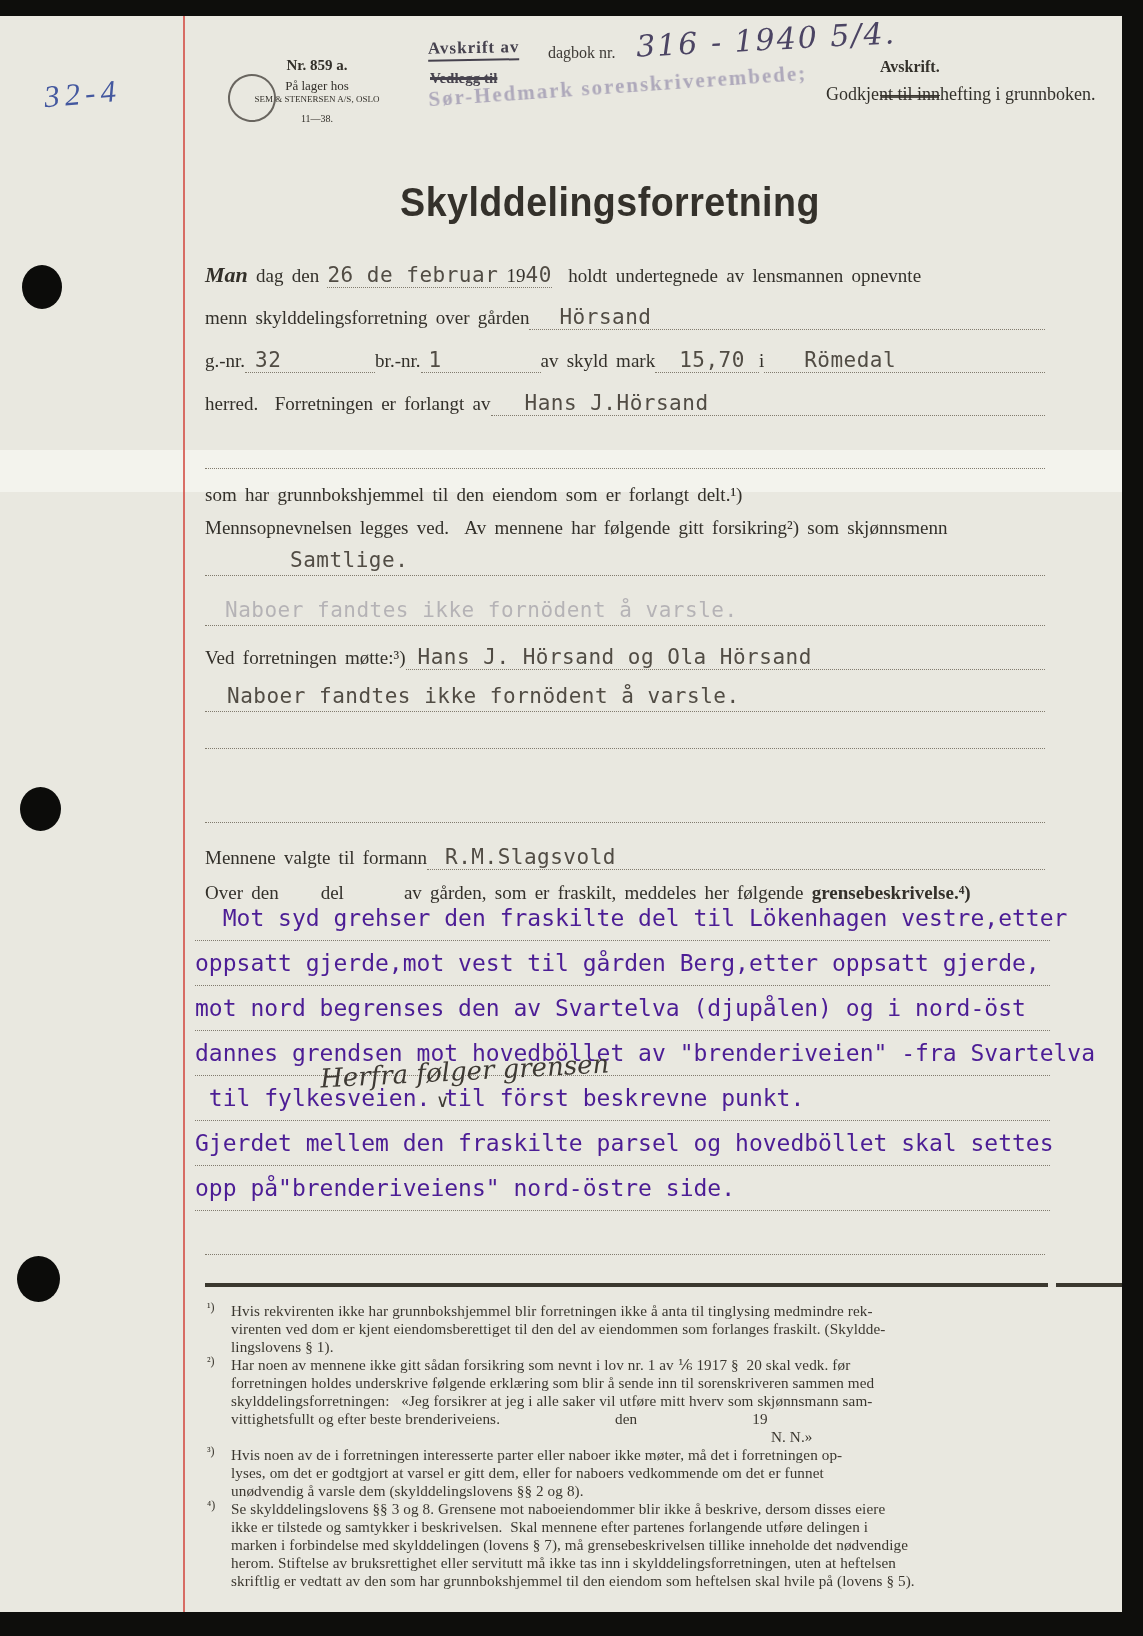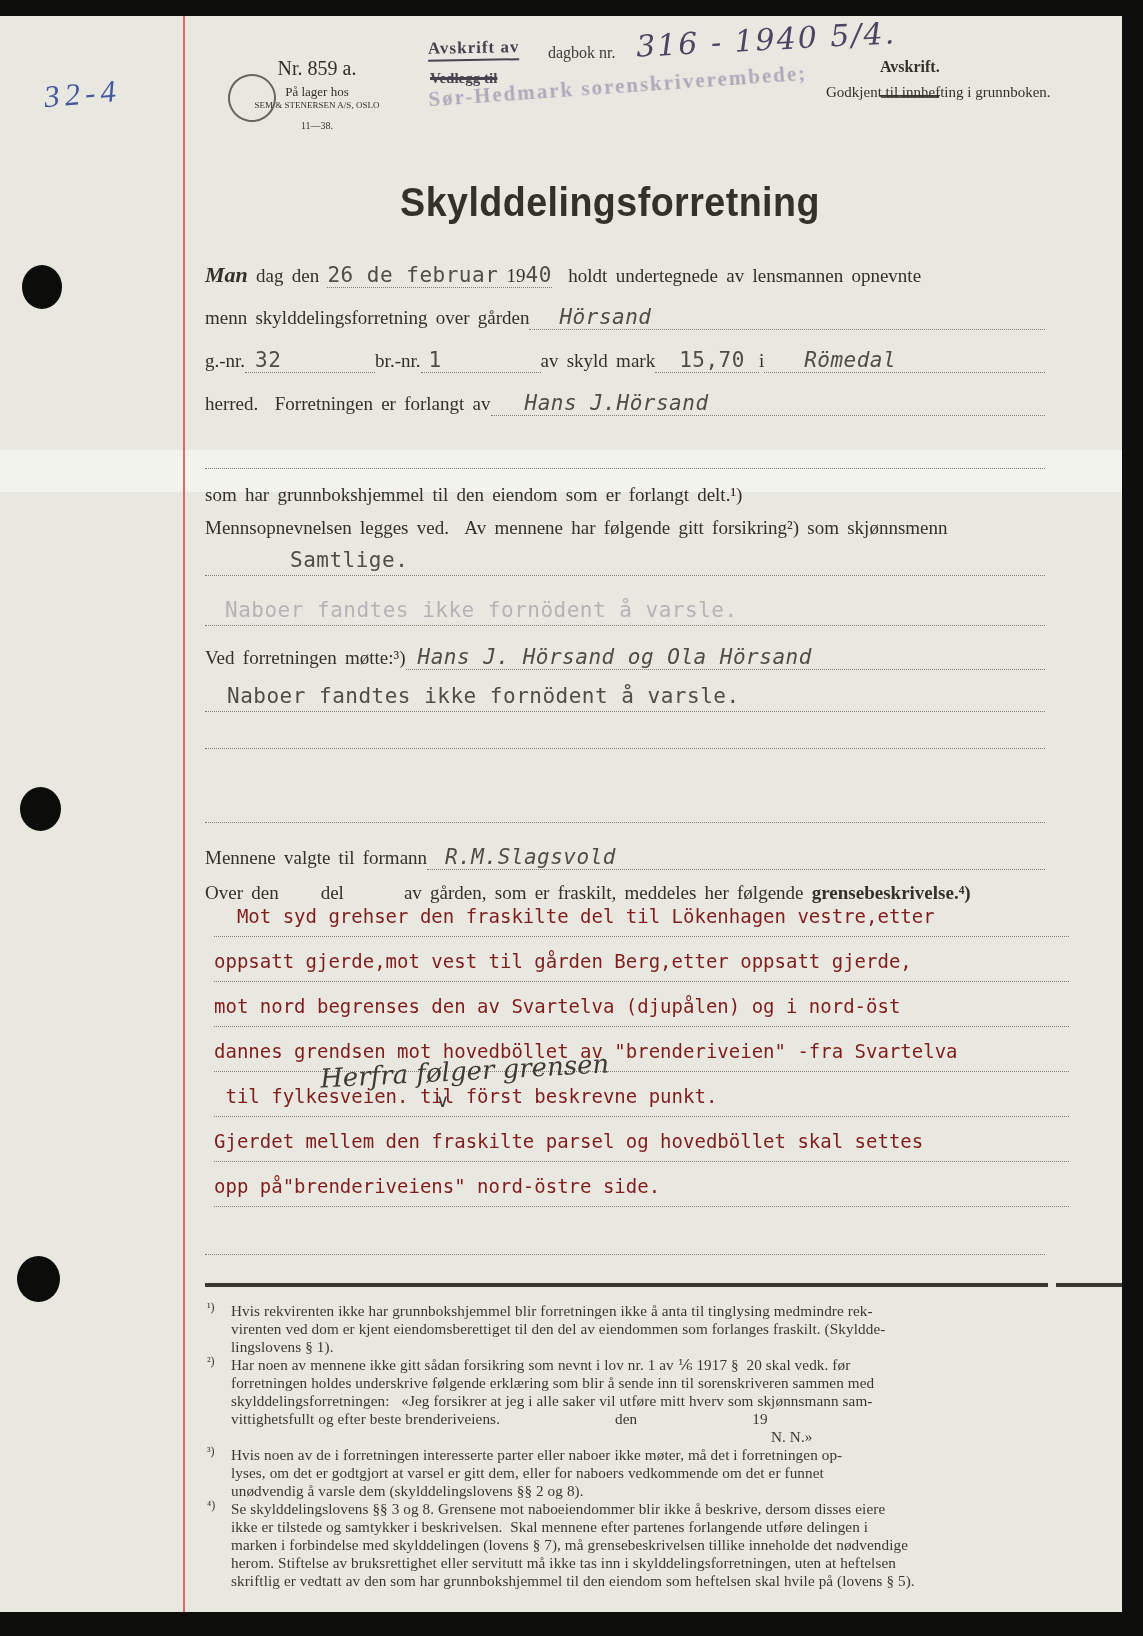--- a/index.html
+++ b/index.html
@@ -19,21 +19,21 @@
   .hole { position:absolute; background:#0c0c0a; border-radius:50%; }
   .hole1 { left:22px; top:265px; width:40px; height:44px; }
   .hole2 { left:20px; top:787px; width:41px; height:44px; }
   .hole3 { left:17px; top:1256px; width:43px; height:46px; }
 
   .margin-note { position:absolute; left:44px; top:76px; font-style:italic;
     font-size:31px; color:#44589f; letter-spacing:5px; transform:rotate(-5deg); white-space:pre; }
 
   
   .printer { position:absolute; left:252px; top:56px; width:130px; text-align:center; line-height:1.25; }
-  .printer .no { font-weight:normal; font-size:20px; white-space:pre; }
+  .printer .no { font-weight:bold; font-size:15px; white-space:pre; }
   .printer .s1 { font-size:13px; margin-top:3px; white-space:pre; }
   .printer .s2 { font-size:9px; white-space:pre; }
   .printer .s3 { font-size:10px; margin-top:8px; white-space:pre; }
   .oval-stamp { position:absolute; left:228px; top:74px; width:44px; height:44px;
     border:2.5px solid rgba(62,58,52,.75); border-radius:50%; transform:rotate(12deg); }
 
   .stamp-avskrift-av { position:absolute; left:428px; top:38px; font-size:17px; font-weight:bold;
     color:#46424e; border-bottom:2.5px solid #46424e; padding-bottom:1px; letter-spacing:1px;
     transform:rotate(-1deg); white-space:pre; }
   .stamp-dagbok { position:absolute; left:548px; top:44px; font-size:16px; color:#3e3a36; white-space:pre; }
@@ -41,41 +41,41 @@
     color:#4b4463; transform:rotate(-3deg); letter-spacing:2px; white-space:pre;
     font-family:"DejaVu Serif",serif; }
   .stamp-vedlegg { position:absolute; left:430px; top:70px; font-size:15px; font-weight:bold;
     color:#47434e; text-decoration:line-through; text-decoration-thickness:2.5px; white-space:pre; }
   .stamp-embede { position:absolute; left:428px; top:74px; font-size:21px; font-weight:bold;
     color:rgba(116,106,150,.5); transform:rotate(-4deg); letter-spacing:2px;
     filter:blur(.5px); white-space:pre; }
   .avskrift-label { position:absolute; left:880px; top:58px; font-size:16px; font-weight:bold;
     border-bottom:1.5px solid #3a362f; box-shadow:0 3px 0 -1px rgba(58,54,47,.85);
     padding-bottom:19px; white-space:pre; }
-  .avskrift-sub { position:absolute; left:826px; top:84px; font-size:15px; white-space:pre; }
+  .avskrift-sub { position:absolute; left:826px; top:84px; font-size:18px; white-space:pre; }
 
   .doc-title { position:absolute; left:190px; top:180px; width:840px; text-align:center;
     font-family:"Liberation Sans","DejaVu Sans",sans-serif; font-weight:bold; font-size:40px;
     color:#34312b; letter-spacing:.5px; transform:scaleX(.94); }
 
   
   .fl { position:absolute; left:205px; right:98px; display:flex; align-items:baseline;
         font-size:19px; word-spacing:3.5px; padding-bottom:3px; }
   .printed { white-space:pre; }
   .bold { font-weight:bold; }
   .typed { font-family:"DejaVu Sans Mono",monospace; font-size:21px; color:#514c44;
            white-space:pre; letter-spacing:.5px; word-spacing:0; }
   .typed.faint { color:rgba(96,92,112,.38); }
   .fill { border-bottom:1.7px dotted #817b6e; }
-  .grow { flex:1 1 auto;font-style:italic; }
+  .grow { flex:1 1 auto; }
   .init { font-style:italic; font-weight:bold; font-size:22px; white-space:pre; }
   .dotrule { position:absolute; left:205px; right:98px; border-bottom:1.7px dotted #817b6e; }
 
-  .dl { position:absolute; left:214px; width:855px; font-family:"DejaVu Sans Mono",monospace;
-        font-size:19px; color:#7f1d1d; white-space:pre; padding-bottom:9px;
+  .dl { position:absolute; left:195px; width:855px; font-family:"DejaVu Sans Mono",monospace;
+        font-size:23px; color:#4c1d95; white-space:pre; padding-bottom:9px;
         border-bottom:1.7px dotted #817b6e; }
   .hand-insert { position:absolute; left:320px; top:1056px; font-style:italic; font-size:26px;
         color:#3e3a34; transform:rotate(-3deg); font-family:"DejaVu Serif",serif; white-space:pre; }
   .caret-mark { position:absolute; left:436px; top:1090px; font-size:18px; color:#3e3a34; }
 
   .thick { position:absolute; top:1283px; height:3.5px; background:#3b382f; }
   .thick.seg1 { left:205px; width:843px; }
   .thick.seg2 { left:1056px; width:66px; }
 
   

